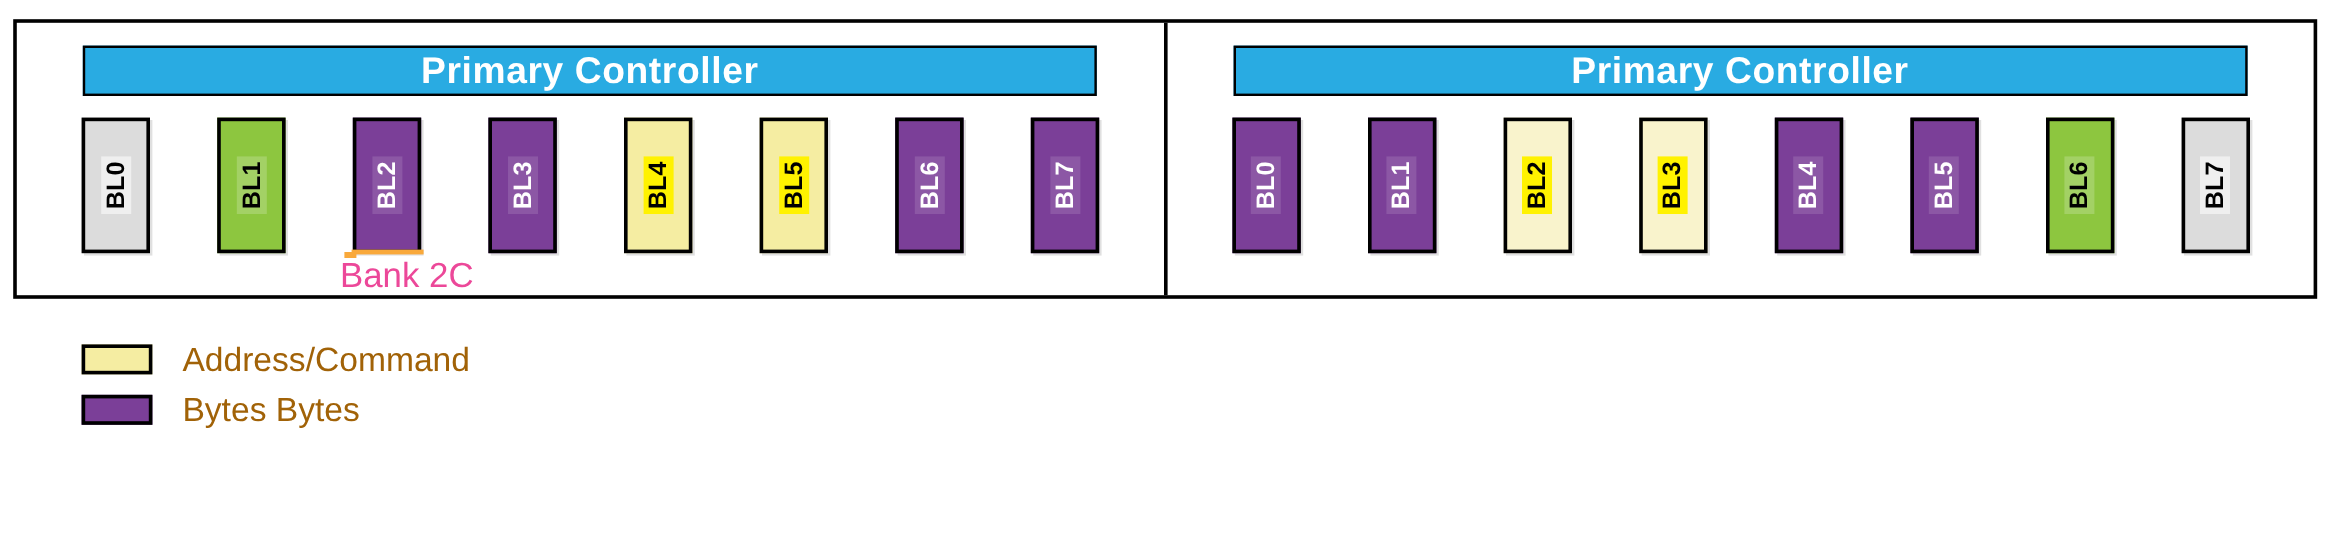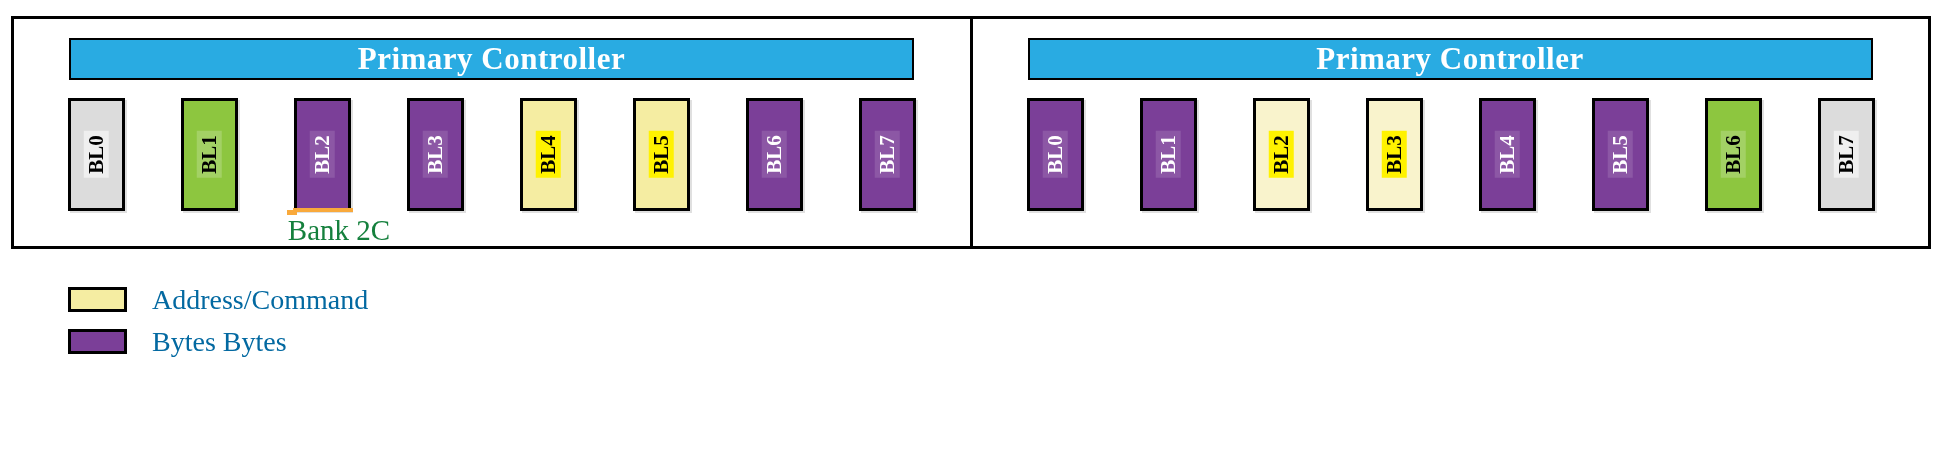--- a/index.html
+++ b/index.html
@@ -1,18 +1,18 @@
 <!DOCTYPE html>
 <html style="--c-bar: #29ABE2; --c-addr: #F5EDA2; --c-addr-pale: #F9F3CC; --c-data: #7B3F98; --c-ecc: #8DC63F; --c-gpio: #DCDCDC; --c-hl-yellow: #FFF200; --c-marker: #F9A93B; --c-border: #000000;"><head>
 <meta charset="utf-8">
 <style>
   html,body{margin:0;padding:0;background:#fff;}
   .canvas{
     position:relative;width:1949px;height:457px;background:#fff;
-    font-family:Liberation Serif, serif;color:#000;overflow:hidden;
+    font-family:Liberation Sans, sans-serif;color:#000;overflow:hidden;
   }
   
   .banks-outer{
     position:absolute;left:11px;top:16px;width:1920px;height:233px;
     border:3px solid var(--c-border);box-sizing:border-box;
     display:flex;background:#fff;
   }
   .bank{position:relative;flex:1 1 0;}
   .bank + .bank{border-left:3px solid var(--c-border);}
   
@@ -37,34 +37,34 @@
   .hl{transform:rotate(-90deg);padding:2px 4px;line-height:1;white-space:nowrap;}
   .block--addr .hl,.block--addr-pale .hl{background:var(--c-hl-yellow);}
   .block--data .hl{background:rgba(255,255,255,0.13);}
   .block--ecc .hl{background:rgba(255,255,255,0.20);}
   .block--gpio .hl{background:rgba(255,255,255,0.55);}
   .block-label{font-size:21px;font-weight:600;color:#000;}
   .block--data .block-label{color:#fff;}
   
   .bank-name{
     position:absolute;left:245px;top:195px;width:160px;text-align:center;
-    font-size:29px;color:#15803d;
+    font-size:29px;color:#ec4899;
   }
   
   .marker{position:absolute;left:279px;top:189px;width:60px;height:4px;background:var(--c-marker);}
   .marker-notch{position:absolute;left:273px;top:191px;width:10px;height:5px;background:var(--c-marker);}
   
   .legend{position:absolute;left:68px;top:287px;display:flex;flex-direction:column;gap:17px;}
   .legend-row{display:flex;align-items:center;height:25px;}
   .legend-swatch{width:59px;height:25px;border:3px solid #000;box-sizing:border-box;flex:0 0 auto;}
   .sw--addr{background:var(--c-addr);}
   .sw--data{background:var(--c-data);}
   .sw--ecc{background:var(--c-ecc);}
   .sw--gpio{background:var(--c-gpio);}
-  .legend-label{margin-left:25px;font-size:28px;color:#0369a1;line-height:1;}
+  .legend-label{margin-left:25px;font-size:28px;color:#a16207;line-height:1;}
 </style>
 </head>
 <body>
 
 <div class="canvas">
   <div class="banks-outer" id="banks-outer">
   <section class="bank">
     <div class="controller-bar">
       <span class="controller-label">Primary Controller</span>
     </div>

